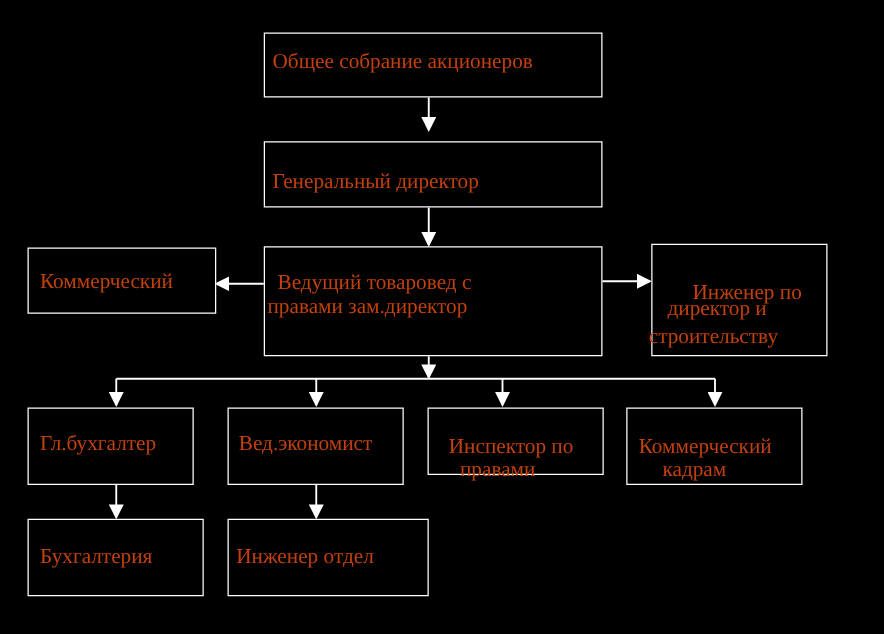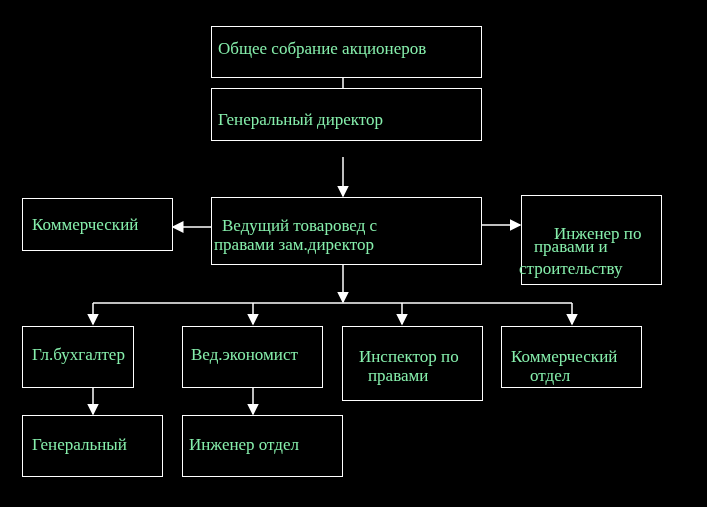--- a/index.html
+++ b/index.html
@@ -1,20 +1,20 @@
 <!DOCTYPE html>
 <html><head>
 <meta charset="utf-8">
 <style>
   html, body { margin: 0; padding: 0; background: #000; }
   body { width: 707px; height: 507px; position: relative; overflow: hidden;
          font-family: "Liberation Serif", "DejaVu Serif", serif; color: #fff; }
   #diagram { position: absolute; left: 0; top: 0; width: 707px; height: 507px; }
   .box { position: absolute; border: 1.5px solid #fff; box-sizing: border-box;
-         background: #000; color: #86efac; font-size: 17px; line-height: 20px; text-align: center; }
+         background: #000; color: #c2410c; font-size: 17px; line-height: 20px; text-align: center; }
   .box span { position: absolute; white-space: nowrap; }
   svg { position: absolute; left: 0; top: 0; }
 </style>
 </head>
 <body>
 
 <div id="diagram">
   <svg width="707" height="507">
     <defs>
       <marker id="arr" markerWidth="8" markerHeight="8" refX="7" refY="4" orient="auto">
@@ -34,57 +34,57 @@
       <line x1="572" y1="303" x2="572" y2="324" marker-end="url(#arr)"></line>
       <line x1="93" y1="387" x2="93" y2="414" marker-end="url(#arr)"></line>
       <line x1="253" y1="387" x2="253" y2="414" marker-end="url(#arr)"></line>
     </g>
   </svg>
 
   <div class="box" style="left:211px;top:26px;width:271px;height:52px;">
     <span style="left:6px;top:12px;">Общее собрание акционеров</span>
   </div>
 
-  <div class="box" style="left:211px;top:88px;width:271px;height:53px;">
+  <div class="box" style="left:211px;top:113px;width:271px;height:53px;">
     <span style="left:6px;top:21px;">Генеральный директор</span>
   </div>
 
-  <div class="box" style="left:211px;top:197px;width:271px;height:68px;">
+  <div class="box" style="left:211px;top:197px;width:271px;height:88px;">
     <span style="left:10px;top:18px;">Ведущий товаровед с</span>
     <span style="left:2px;top:37px;">правами зам.директор</span>
   </div>
 
   <div class="box" style="left:22px;top:198px;width:151px;height:53px;">
     <span style="left:9px;top:16px;">Коммерческий</span>
   </div>
 
   <div class="box" style="left:521px;top:195px;width:141px;height:90px;">
     <span style="left:8px;top:28px;margin-left:24px;">Инженер по</span>
-    <span style="left:12px;top:41px;">правами и</span>
+    <span style="left:12px;top:41px;">директор и</span>
     <span style="left:-3px;top:63px;">строительству</span>
   </div>
 
-  <div class="box" style="left:22px;top:326px;width:112px;height:62px;">
+  <div class="box" style="left:22px;top:326px;width:133px;height:62px;">
     <span style="left:9px;top:18px;">Гл.бухгалтер</span>
   </div>
 
   <div class="box" style="left:182px;top:326px;width:141px;height:62px;">
     <span style="left:8px;top:18px;">Вед.экономист</span>
   </div>
 
-  <div class="box" style="left:342px;top:326px;width:141px;height:75px;">
+  <div class="box" style="left:342px;top:326px;width:141px;height:54px;">
     <span style="left:16px;top:20px;">Инспектор по</span>
     <span style="left:25px;top:39px;">правами</span>
   </div>
 
   <div class="box" style="left:501px;top:326px;width:141px;height:62px;">
     <span style="left:9px;top:20px;">Коммерческий</span>
-    <span style="left:28px;top:39px;">отдел</span>
+    <span style="left:28px;top:39px;">кадрам</span>
   </div>
 
   <div class="box" style="left:22px;top:415px;width:141px;height:62px;">
-    <span style="left:9px;top:19px;">Генеральный</span>
+    <span style="left:9px;top:19px;">Бухгалтерия</span>
   </div>
 
   <div class="box" style="left:182px;top:415px;width:161px;height:62px;">
     <span style="left:6px;top:19px;">Инженер отдел</span>
   </div>
 </div>
 
 </body></html>

